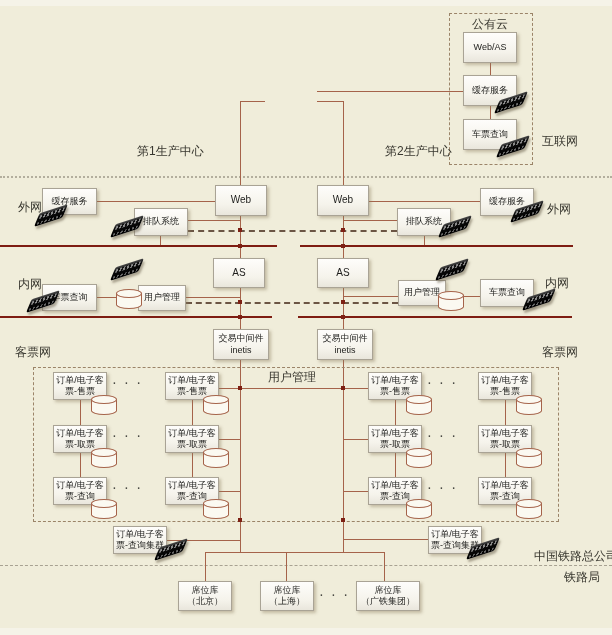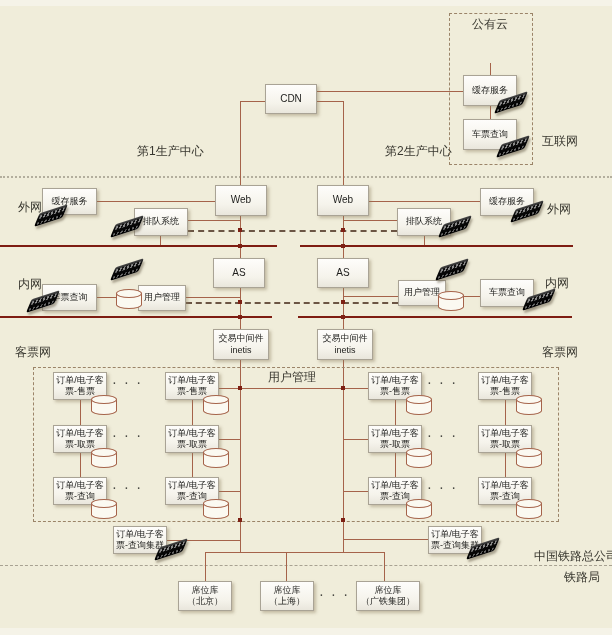--- a/index.html
+++ b/index.html
@@ -97,21 +97,21 @@
   <div class="jdot" style="left:341px;top:244px"></div>
   <div class="jdot" style="left:238px;top:300px"></div>
   <div class="jdot" style="left:341px;top:300px"></div>
   <div class="jdot" style="left:238px;top:315px"></div>
   <div class="jdot" style="left:341px;top:315px"></div>
   <div class="jdot" style="left:238px;top:386px"></div>
   <div class="jdot" style="left:341px;top:386px"></div>
   <div class="jdot" style="left:238px;top:518px"></div>
   <div class="jdot" style="left:341px;top:518px"></div>
 
-  <div class="box" style="left:265px;top:84px;width:52px;height:30px;font-size:10px">CDN</div>
+  <div class="box" style="left:463px;top:32px;width:54px;height:31px">Web/AS</div>
   <div class="box" style="left:463px;top:75px;width:54px;height:31px">缓存服务</div>
   <div class="box" style="left:463px;top:119px;width:54px;height:31px">车票查询</div>
 
   <div class="box" style="left:215px;top:185px;width:52px;height:31px;font-size:10px">Web</div>
   <div class="box" style="left:317px;top:185px;width:52px;height:31px;font-size:10px">Web</div>
   <div class="box" style="left:42px;top:188px;width:55px;height:27px">缓存服务</div>
   <div class="box" style="left:480px;top:188px;width:54px;height:28px">缓存服务</div>
   <div class="box" style="left:134px;top:208px;width:54px;height:28px">排队系统</div>
   <div class="box" style="left:397px;top:208px;width:54px;height:28px">排队系统</div>
 

